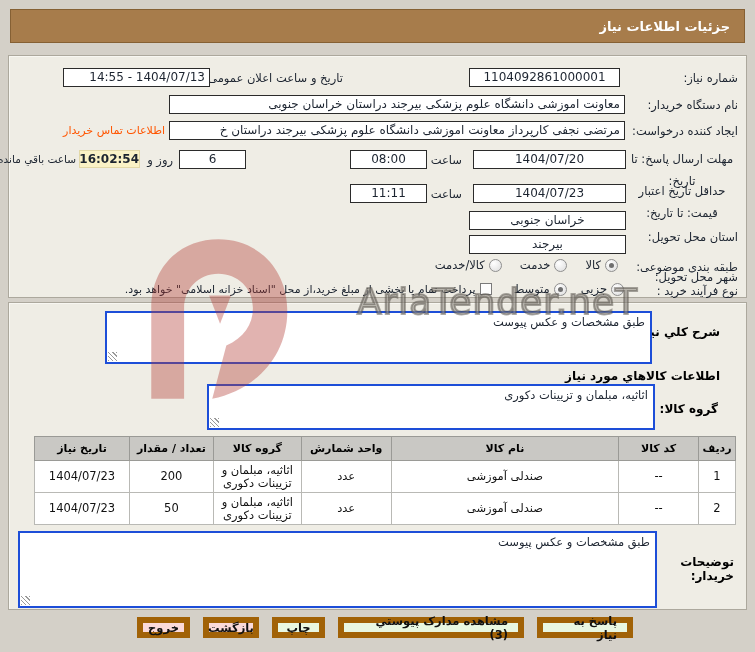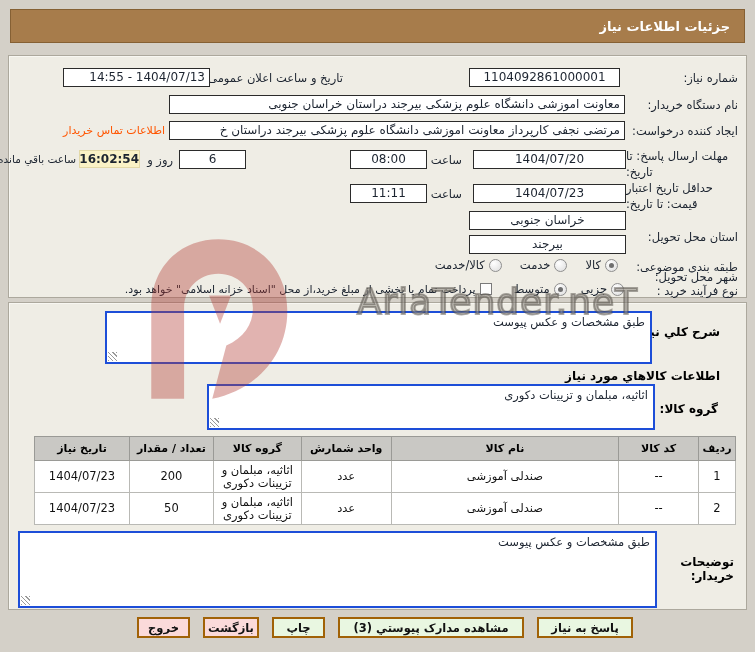--- a/index.html
+++ b/index.html
@@ -24,21 +24,21 @@
 
   .panel {
     position:absolute; right:8px; width:739px;
     background:#EFEDE5; border:1px solid #ACA89D;
     box-shadow:inset 1px 1px 0 #F8F7F2;
   }
   #panel1 { top:55px;  height:243px; }
   #panel2 { top:302px; height:308px; }
 
   .lbl  { position:absolute; font-size:11.5px; color:#1c2430; white-space:nowrap; }
-  .lbl.wrap { white-space:normal; text-align:left; line-height:16px; }
+  .lbl.wrap { white-space:normal; text-align:center; line-height:22px; }
   .blbl { position:absolute; font-size:12px; font-weight:bold; color:#000; white-space:nowrap; }
   .blbl.wrap { white-space:normal; text-align:right; line-height:14px; }
 
   .inp {
     position:absolute; height:19px; background:#fff; border:1px solid #2b2b2b;
     font-size:12px; line-height:17px; padding:0 4px; white-space:nowrap; overflow:hidden;
   }
   .inp.c { text-align:center; }
 
   .ta {
@@ -84,21 +84,21 @@
   }
   table.items td {
     border:1px solid #b9b9b5; text-align:center; height:32px; padding:1px 3px;
     line-height:13px; color:#111;
   }
 
   .btnbar {
     position:absolute; top:617px; right:122px; display:flex; direction:rtl; gap:13px;
   }
   .btn {
-    height:21px; border:2px solid #a16207; font-size:11.5px; font-weight:bold; color:#111;
+    height:21px; border:6px solid #a16207; font-size:11.5px; font-weight:bold; color:#111;
     display:flex; align-items:center; justify-content:center; padding:0 10px; cursor:pointer;
     font-family:"DejaVu Sans","Liberation Sans",sans-serif;
   }
   .btn.green { background:#E9F7E1; }
   .btn.pink  { background:#FBDADA; }
 
   
   .wm-text {
     position:absolute; top:281px; left:0; width:755px; text-align:center;
     font-size:36px; font-weight:normal; letter-spacing:1px; white-space:nowrap;

